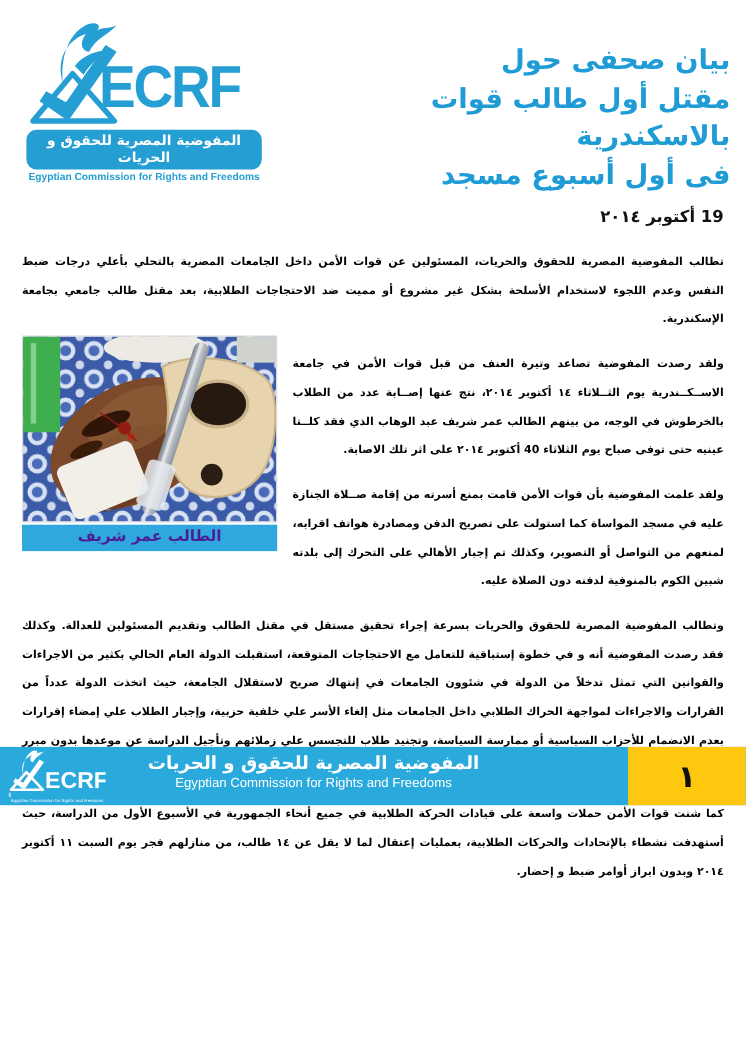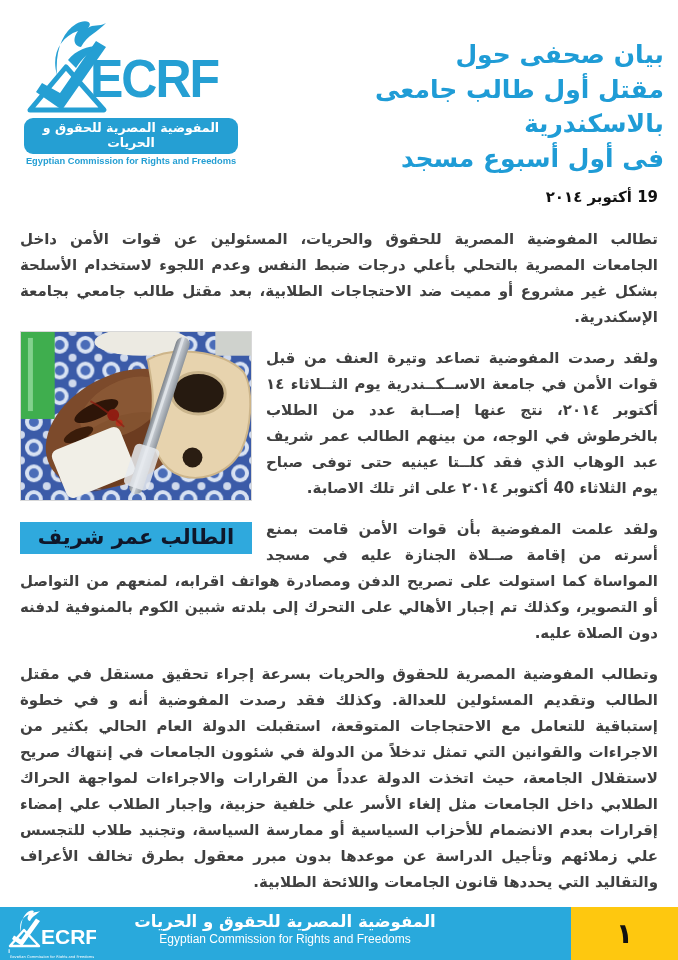--- a/index.html
+++ b/index.html
@@ -3,21 +3,21 @@
 <meta charset="utf-8">
 <style>
   * { margin: 0; padding: 0; box-sizing: border-box; }
   html, body { background: #ffffff; }
   body {
     width: 678px; height: 960px;
     position: relative; overflow: hidden;
     font-family: "DejaVu Sans", sans-serif;
     color: #111;
   }
-  .page { width: 678px; height: 960px; position: relative; background: #fff; }
+  .page { width: 678px; height: 732px; position: relative; background: #fff; }
 
   
   .header { position: absolute; top: 0; left: 0; width: 100%; height: 180px; }
   .logo-block { position: absolute; left: 24px; top: 20px; width: 214px; }
   .logo-graphic-row { position: relative; height: 96px; }
   .logo-mark { position: absolute; left: 0; top: 0; }
   .logo-acronym {
     position: absolute; left: 66px; top: 34px;
     font-size: 50px; font-weight: 900; letter-spacing: -2px;
     color: #259fd3; line-height: 1; font-family: "Liberation Sans", sans-serif;
@@ -45,30 +45,30 @@
     font-weight: bold; font-size: 15px; direction: rtl; color: #111;
   }
 
   
   .content {
     position: absolute; top: 226px; right: 0; left: 0;
     padding: 0 20px; direction: rtl;
     height: 682px; overflow: hidden;
   }
   .content p {
-    font-size: 15px; font-weight: bold; line-height: 26px;
-    text-align: justify; color: #404040; margin-bottom: 15px;
+    font-size: 10px; font-weight: bold; line-height: 26px;
+    text-align: justify; color: #000000; margin-bottom: 15px;
   }
   .photo-figure {
     float: left; width: 232px; margin: -14px 14px 6px 0;
   }
   .photo-svg { display: block; width: 232px; height: 170px; border: 1px solid #d8d8d8; }
   .photo-caption {
-    margin-top: 21px; background: #2fa9dd; color: #0f172a;
-    font-weight: bold; font-size: 21px; text-align: center;
+    margin-top: 2px; background: #2fa9dd; color: #4c1d95;
+    font-weight: bold; font-size: 14px; text-align: center;
     padding: 3px 0 5px 0; direction: rtl;
   }
 
   
   .footer {
     position: absolute; left: 0; bottom: 0; width: 678px; height: 53px;
     background: #29a9dc; z-index: 5;
   }
   .footer-logo { position: absolute; left: 8px; top: 3px; }
   .footer-names { position: absolute; left: 105px; top: 4px; width: 360px; text-align: center; }
@@ -99,21 +99,21 @@
           <path d="M44 40 C52 30 64 26 74 26 C66 32 58 38 52 48 Z" fill="#259fd3"></path>
         </svg>
         <div class="logo-acronym">ECRF</div>
       </div>
       <div class="logo-banner">المفوضية المصرية للحقوق و الحريات</div>
       <div class="logo-en">Egyptian Commission for Rights and Freedoms</div>
     </div>
 
     <div class="title-block">
       <div>بيان صحفى حول</div>
-      <div>مقتل أول طالب جامعى بالاسكندرية</div>
+      <div>مقتل أول طالب قوات بالاسكندرية</div>
       <div>فى أول أسبوع مسجد</div>
     </div>
   </div>
 
   <div class="date-line">19 أكتوبر ٢٠١٤</div>
 
   <div class="content">
 
     <p>تطالب المفوضية المصرية للحقوق والحريات، المسئولين عن قوات الأمن داخل الجامعات المصرية بالتحلي بأعلي درجات ضبط النفس وعدم اللجوء لاستخدام الأسلحة بشكل غير مشروع أو مميت ضد الاحتجاجات الطلابية، بعد مقتل طالب جامعي بجامعة الإسكندرية.</p>
 

